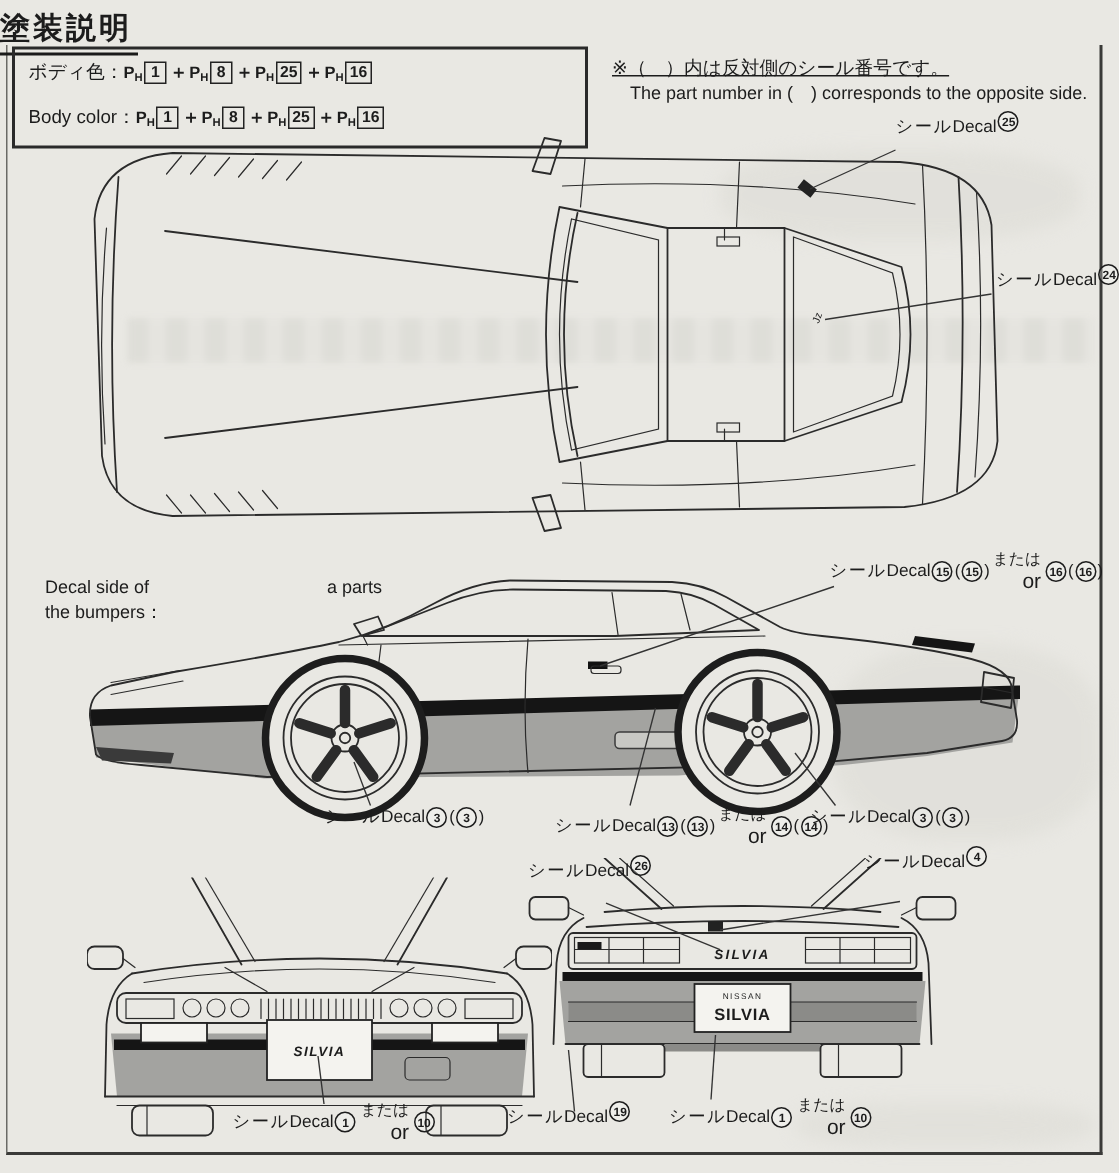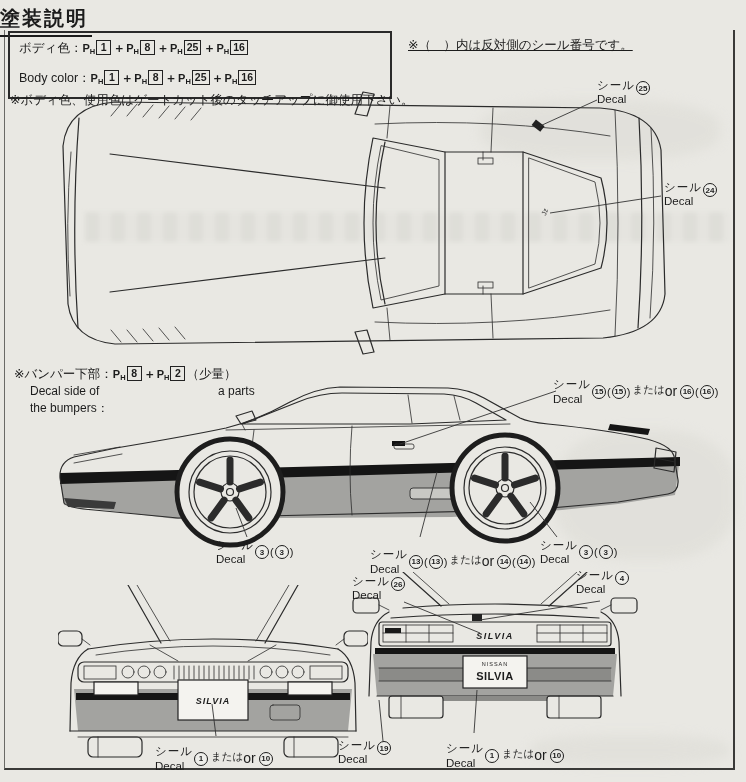--- a/index.html
+++ b/index.html
@@ -24,27 +24,27 @@
   .ph { font-weight:bold; font-size:11px; letter-spacing:0; }
   .ph-sub { font-size:7.5px; vertical-align:-2px; }
   .pbox { display:inline-block; min-width:15px; padding:0 2px; border:1.2px solid #222;
           font-size:10.5px; line-height:13px; text-align:center; vertical-align:1px; margin:0 1px; font-weight:bold; }
   .plus { font-weight:bold; font-size:12px; margin:0 1px; }
 
   .note { position:absolute; font-size:12.5px; white-space:nowrap; }
   .note-en { position:absolute; font-size:12px; white-space:nowrap; }
 
   .callout { position:absolute; display:flex; align-items:center; white-space:nowrap; }
-  .co-label { display:flex; flex-direction:column; line-height:1.25; }
+  .co-label { display:flex; flex-direction:row; line-height:1.25; }
   .co-l1 { font-size:11.5px; letter-spacing:1px; }
   .co-l2 { font-size:11.5px; }
   .circ { display:inline-flex; width:14px; height:14px; border:1.3px solid #1d1d1d; border-radius:50%;
           font-size:8px; font-weight:bold; align-items:center; justify-content:center; margin:0 1px; background:rgba(255,255,255,.25); }
   .paren { font-size:11px; }
-  .or-block { display:flex; align-items:flex-start; line-height:1.1; margin:16px 2px; }
+  .or-block { display:flex; flex-direction:column; align-items:flex-end; line-height:1.1; margin:0 2px; }
   .or-jp { font-size:10.5px; }
   .or-en { font-size:14px; }
   .raised { margin-top:-8px; }
 
   svg .ln { fill:none; stroke:#2b2b2b; stroke-width:1.2; stroke-linecap:round; stroke-linejoin:round; }
   svg .lnt { fill:none; stroke:#2b2b2b; stroke-width:0.8; stroke-linecap:round; }
   svg .tire { fill:#e9e8e3; stroke:#1d1d1d; stroke-width:5; }
   svg .spoke { stroke:#2b2b2b; stroke-width:7; stroke-linecap:round; }
   svg .darkfill { fill:#151515; stroke:none; }
   svg .grayfill { fill:#a3a3a0; stroke:none; }
@@ -71,27 +71,28 @@
 
   <div class="bc-box">
     <div>
       <span class="f-label">ボディ色：</span><span class="ph"><span>P</span><span class="ph-sub">H</span></span><span class="pbox">1</span><span class="plus">＋</span><span class="ph"><span>P</span><span class="ph-sub">H</span></span><span class="pbox">8</span><span class="plus">＋</span><span class="ph"><span>P</span><span class="ph-sub">H</span></span><span class="pbox">25</span><span class="plus">＋</span><span class="ph"><span>P</span><span class="ph-sub">H</span></span><span class="pbox">16</span>
     </div>
     <div>
       <span class="f-label">Body color：</span><span class="ph"><span>P</span><span class="ph-sub">H</span></span><span class="pbox">1</span><span class="plus">＋</span><span class="ph"><span>P</span><span class="ph-sub">H</span></span><span class="pbox">8</span><span class="plus">＋</span><span class="ph"><span>P</span><span class="ph-sub">H</span></span><span class="pbox">25</span><span class="plus">＋</span><span class="ph"><span>P</span><span class="ph-sub">H</span></span><span class="pbox">16</span>
     </div>
   </div>
 
-  <div class="note" style="left:10px; top:92px;">※ボディ色、使用色はゲートカット後のタッチアップに御使用下さい。</div>
 
   <div class="note" style="left:408px; top:37px;text-decoration:underline;">※（　）内は反対側のシール番号です。</div>
-
-  <div class="note" style="left:14px; top:366px;">
-    <span>※バンパー下部：</span><span class="ph"><span>P</span><span class="ph-sub">H</span></span><span class="pbox">8</span><span class="plus">＋</span><span class="ph"><span>P</span><span class="ph-sub">H</span></span><span class="pbox">2</span><span>（少量）</span>
-  </div>
+  <div class="note-en" style="left:420px; top:54px;">
+    <span>The part number in</span>
+    <span>(　)</span>
+    <span>corresponds to the opposite side.</span>
+  </div>
+
   <div class="note-en" style="left:30px; top:384px;">Decal side of</div>
   <div class="note-en" style="left:218px; top:384px;">a parts</div>
   <div class="note-en" style="left:30px; top:400px;">the bumpers：</div>
 
   <svg class="drawing" style="left:55px; top:88px;" width="620" height="270" viewBox="0 0 620 270">
     <g>
       <path class="ln" d="M 60 14 L 545 20 Q 600 24 606 62 L 610 206 Q 606 244 548 250 L 60 256 Q 18 252 13 216 L 8 58 Q 12 18 60 14 Z"></path>
       <path class="ln" d="M 24 30 Q 16 135 23 240"></path>
       <path class="lnt" d="M 16 64 Q 10 135 15 208"></path>
       <path class="ln" d="M 584 30 Q 590 135 583 240"></path>

